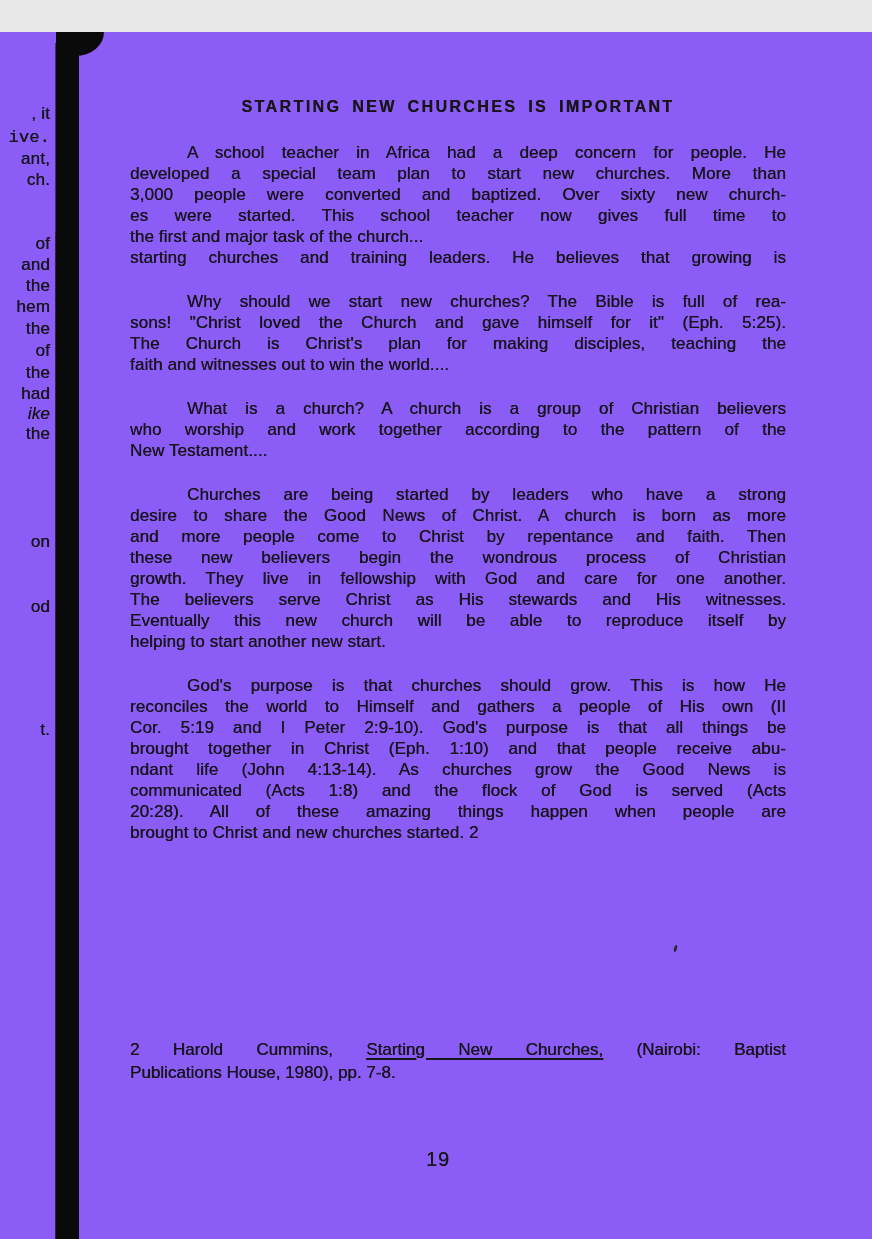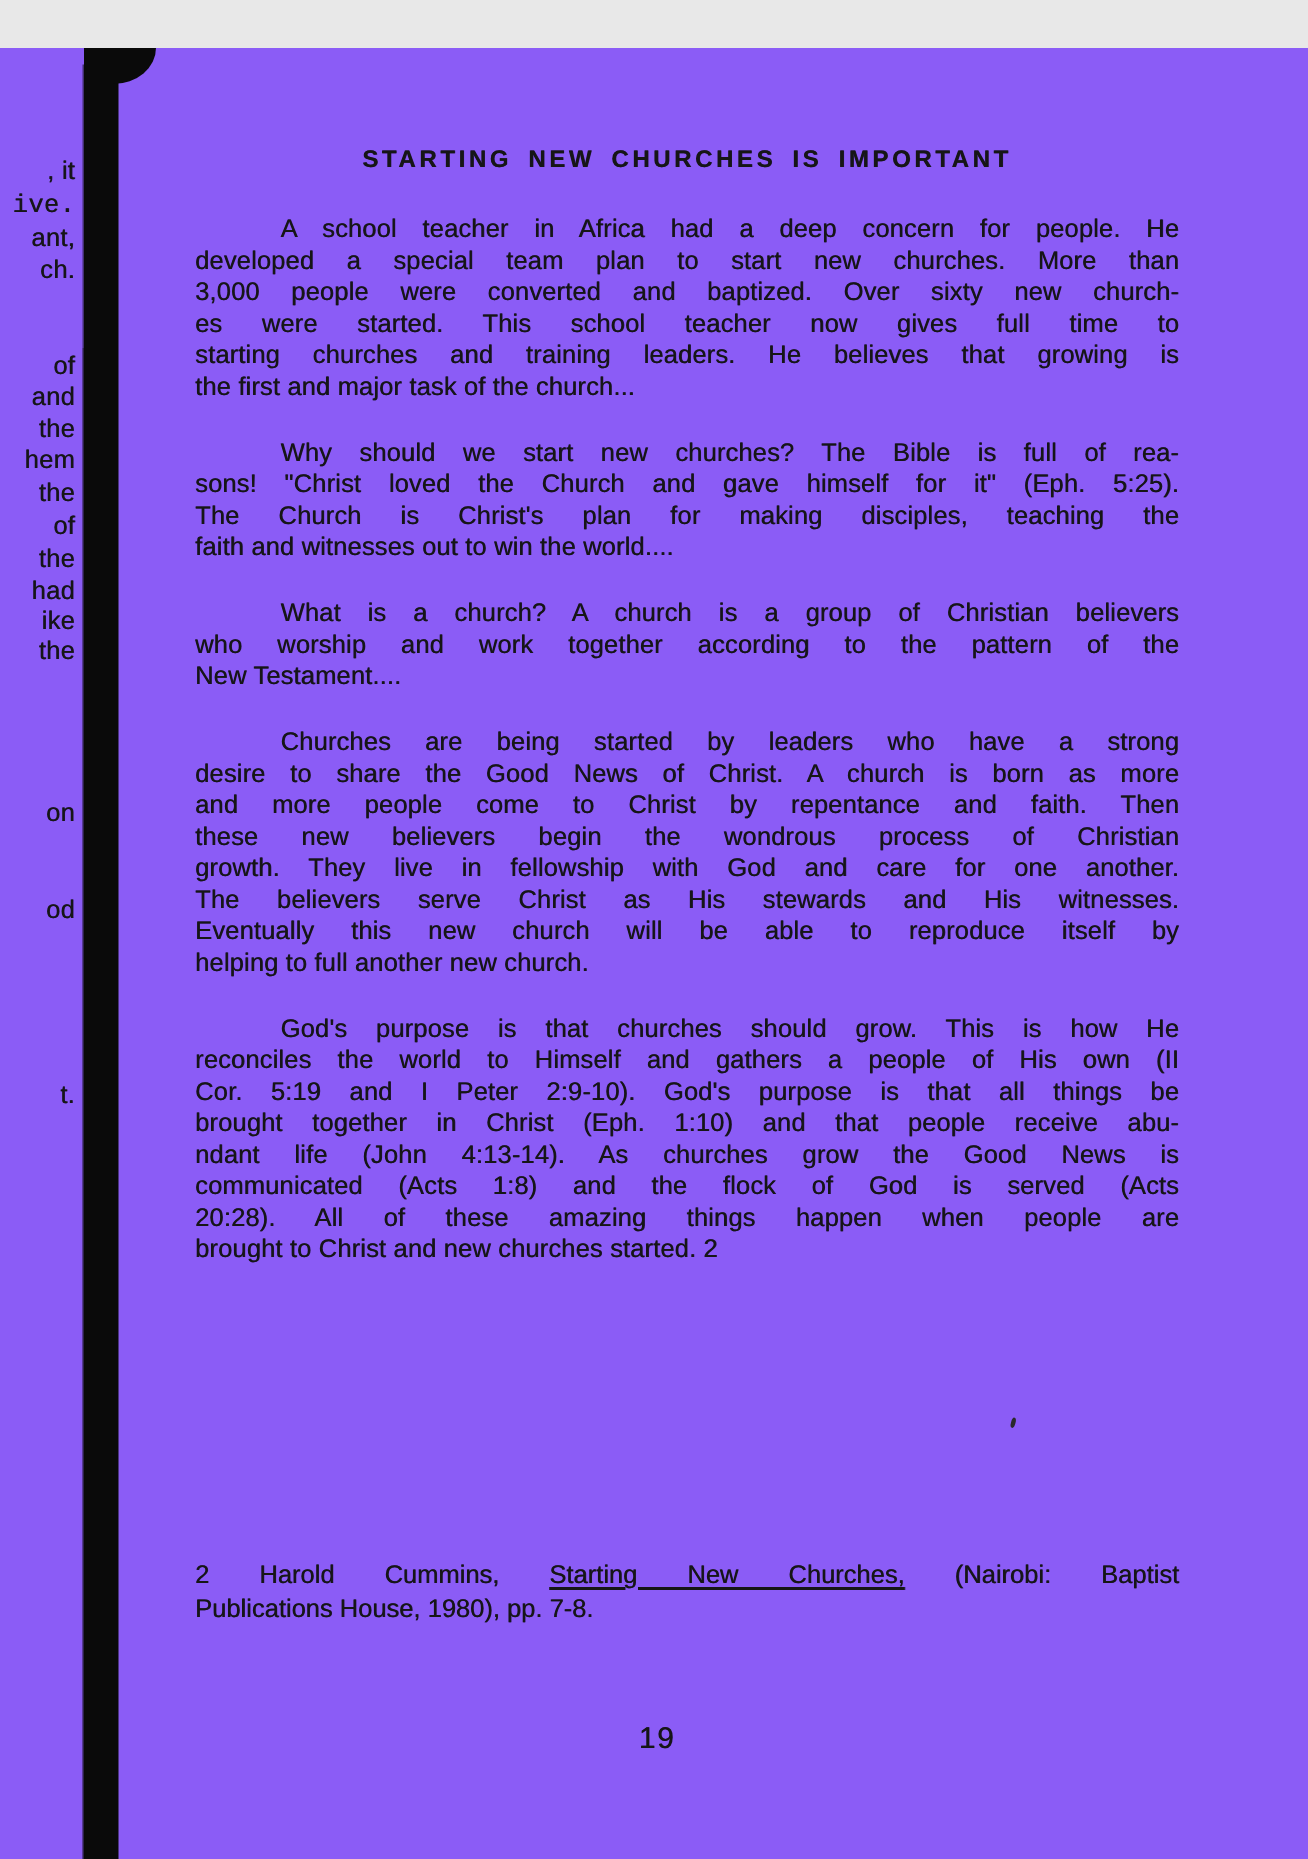--- a/index.html
+++ b/index.html
@@ -124,62 +124,62 @@
       <div class="fragment" style="top: 117px;">ant,</div>
       <div class="fragment" style="top: 138px;">ch.</div>
       <div class="fragment" style="top: 202px;">of</div>
       <div class="fragment" style="top: 223px;">and</div>
       <div class="fragment" style="top: 244px;">the</div>
       <div class="fragment" style="top: 265px;">hem</div>
       <div class="fragment" style="top: 287px;">the</div>
       <div class="fragment" style="top: 309px;">of</div>
       <div class="fragment" style="top: 331px;">the</div>
       <div class="fragment" style="top: 352px;">had</div>
-      <div class="fragment" style="top: 372px;">ike</div>
+      <div class="fragment" style="top: 372px; font-style: italic;">ike</div>
       <div class="fragment" style="top: 392px;">the</div>
       <div class="fragment" style="top: 500px;">on</div>
       <div class="fragment" style="top: 565px;">od</div>
       <div class="fragment" style="top: 688px;">t.</div>
     </div>
 
   <div class="gutter-band"></div>
   <div class="gutter-band-top"></div>
 
   <div class="content">
     <h1 class="title">STARTING NEW CHURCHES IS IMPORTANT</h1>
 
     <div class="paragraphs" id="paragraphs">
         <div class="para">
           <div class="line first">A school teacher in Africa had a deep concern for people.  He</div>
           <div class="line">developed a special team plan to start new churches. More than</div>
           <div class="line">3,000 people were converted and baptized. Over sixty new church-</div>
           <div class="line">es were started. This school teacher now gives full time to</div>
+          <div class="line last">the first and major task of the church...</div>
           <div class="line">starting churches and training leaders. He believes that growing is</div>
-          <div class="line last">the first and major task of the church...</div>
         </div>
         <div class="para">
           <div class="line first">Why should we start new churches? The Bible is full of rea-</div>
           <div class="line">sons! "Christ loved the Church and gave himself for it" (Eph. 5:25).</div>
           <div class="line">The Church is Christ's plan for making disciples, teaching the</div>
           <div class="line last">faith and witnesses out to win the world....</div>
         </div>
         <div class="para">
           <div class="line first">What is a church? A church is a group of Christian believers</div>
           <div class="line">who worship and work together according to the pattern of the</div>
           <div class="line last">New Testament....</div>
         </div>
         <div class="para">
           <div class="line first">Churches are being started by leaders who have a strong</div>
           <div class="line">desire to share the Good News of Christ. A church is born as more</div>
           <div class="line">and more people come to Christ by repentance and faith. Then</div>
           <div class="line">these new believers begin the wondrous process of Christian</div>
           <div class="line">growth. They live in fellowship with God and care for one another.</div>
           <div class="line">The believers serve Christ as His stewards and His witnesses.</div>
           <div class="line">Eventually this new church will be able to reproduce itself by</div>
-          <div class="line last">helping to full another new church.</div>
+          <div class="line last">helping to start another new start.</div>
         </div>
         <div class="para">
           <div class="line first">God's purpose is that churches should grow. This is how He</div>
           <div class="line">reconciles the world to Himself and gathers a people of His own (II</div>
           <div class="line">Cor. 5:19 and I Peter 2:9-10). God's purpose is that all things be</div>
           <div class="line">brought together in Christ (Eph. 1:10) and that people receive abu-</div>
           <div class="line">ndant life (John 4:13-14). As churches grow the Good News is</div>
           <div class="line">communicated (Acts 1:8) and the flock of God is served (Acts</div>
           <div class="line">20:28). All of these amazing things happen when people are</div>
           <div class="line last">brought to Christ and new churches started. 2</div>

